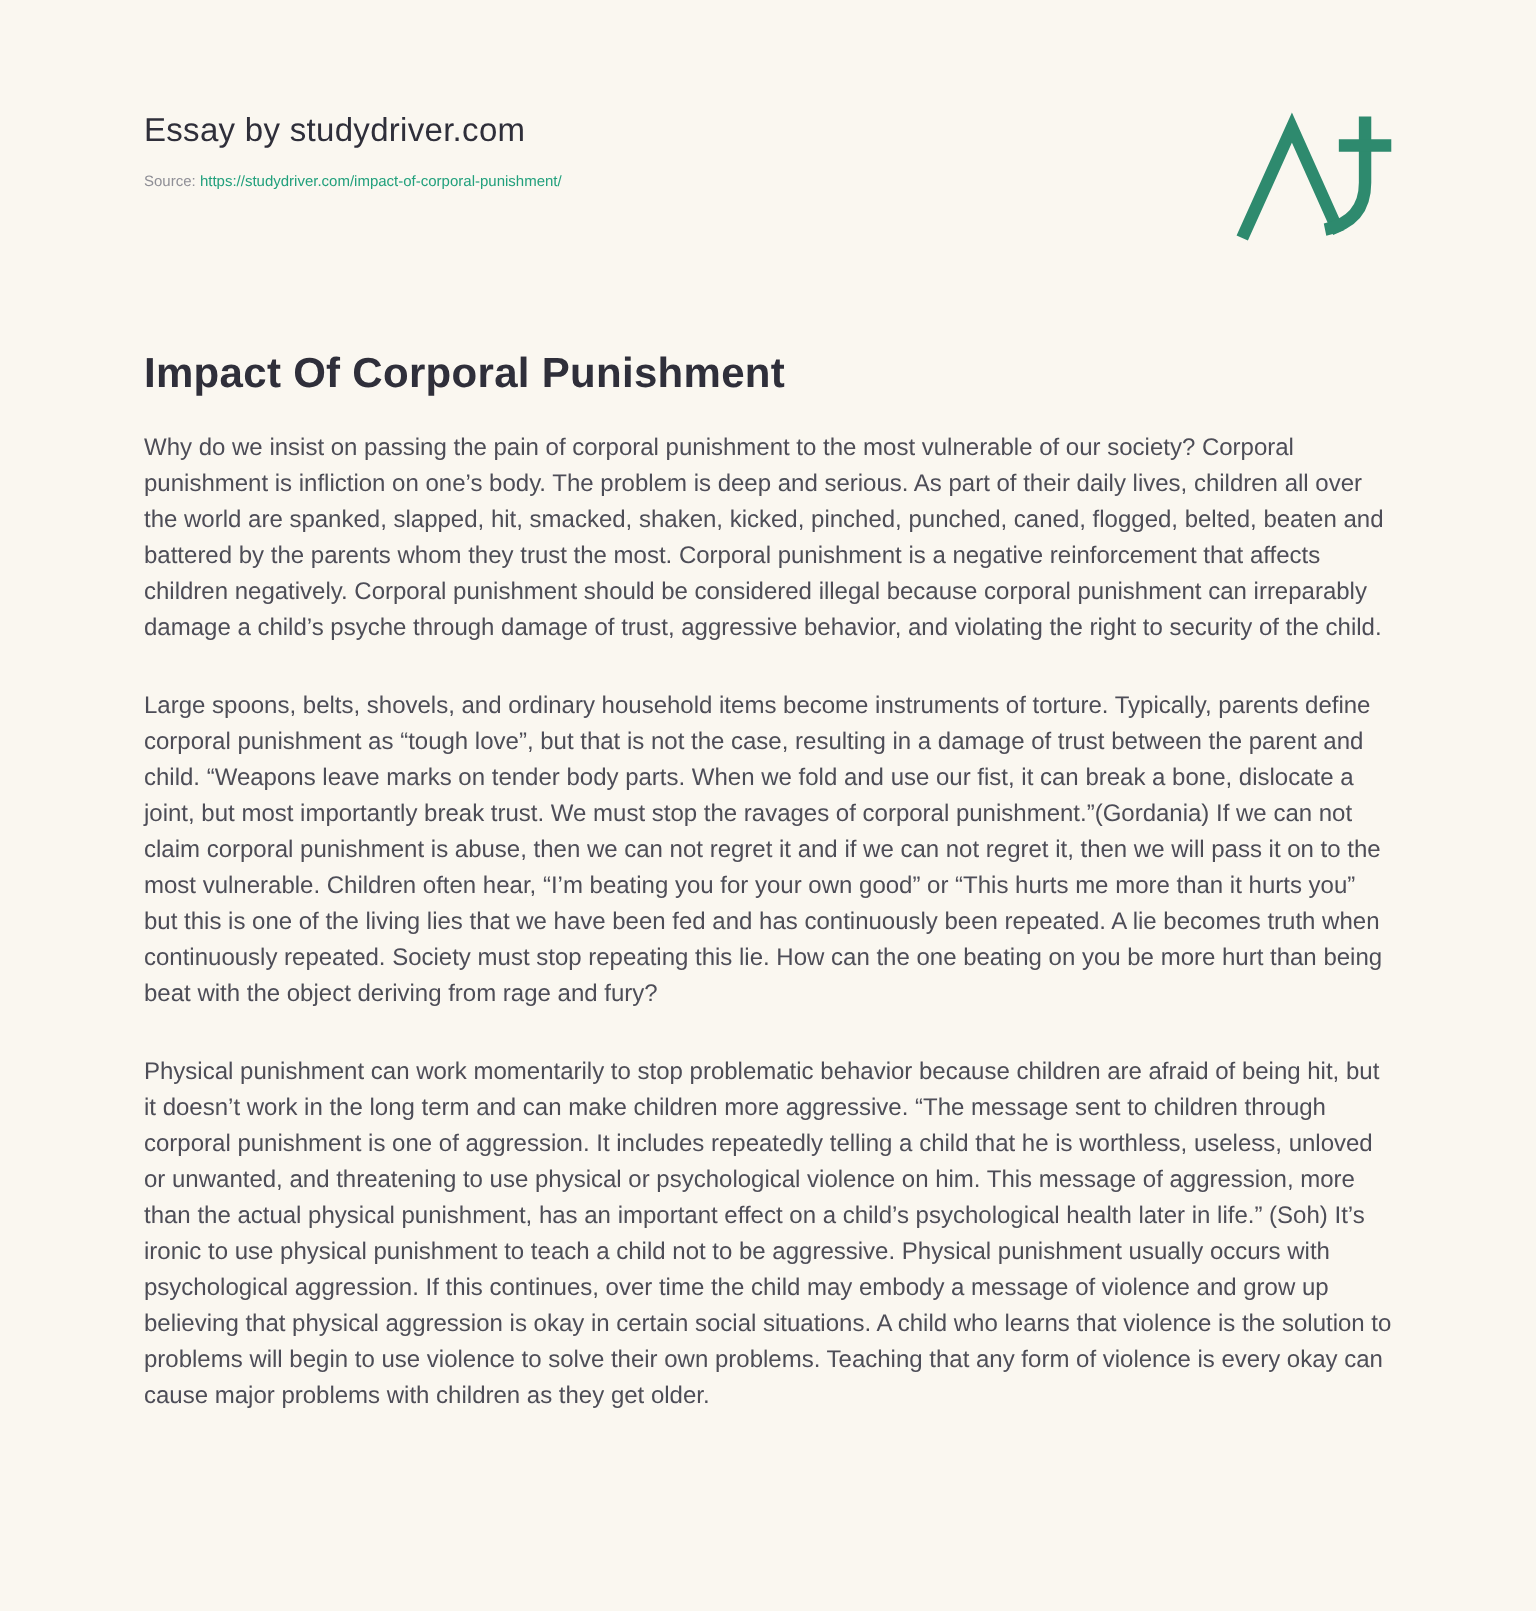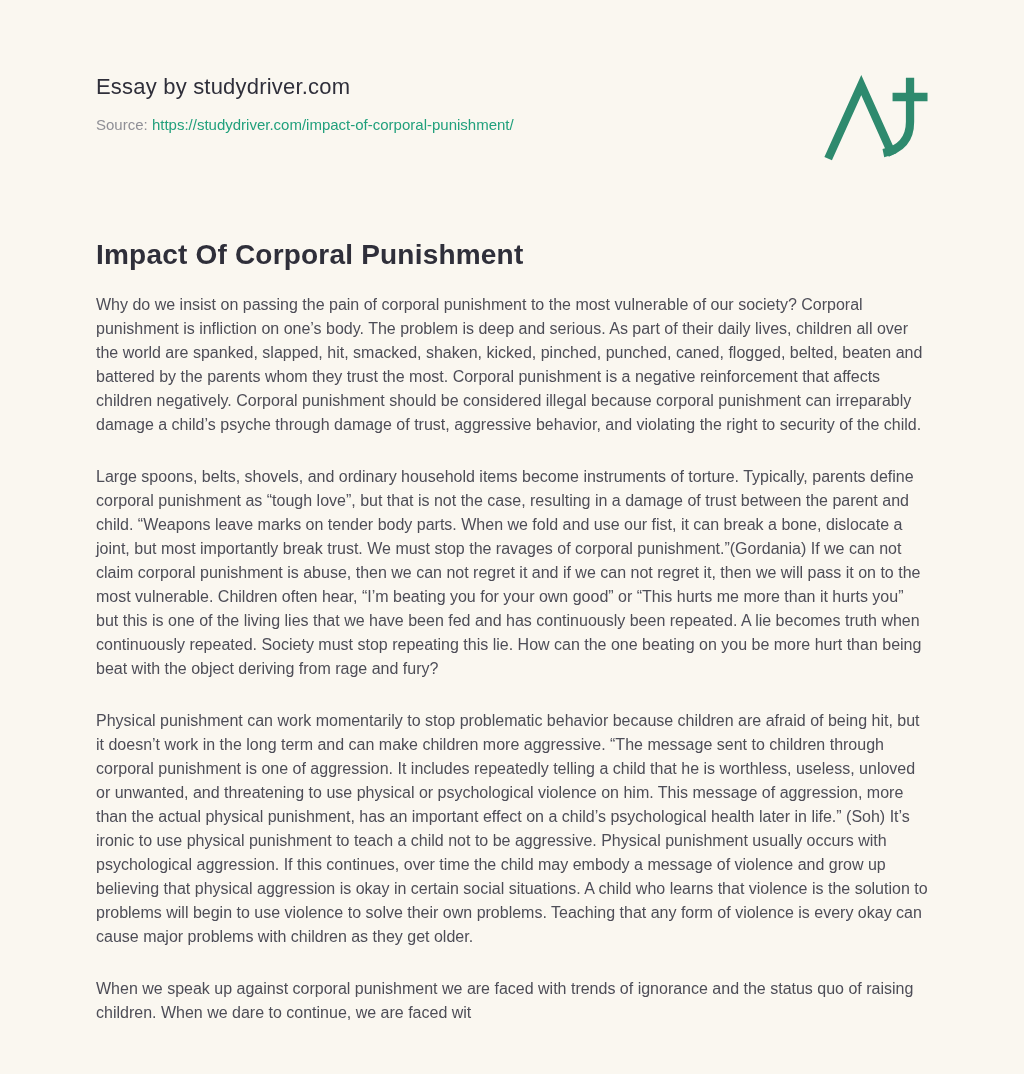--- a/index.html
+++ b/index.html
@@ -29,21 +29,21 @@
     position: relative;
   }
   .essay-by {
     font-size: 22px;
     font-weight: normal;
     color: var(--heading-dark);
     letter-spacing: 0.2px;
   }
   .source-line {
     margin-top: 16px;
-    font-size: 15px;
+    font-size: 10px;
     color: var(--muted-gray);
   }
   .source-label {
     color: var(--muted-gray);
   }
   .source-url {
     color: var(--accent-teal);
     text-decoration: none;
     cursor: pointer;
   }
@@ -97,18 +97,17 @@
       </div>
     </header>
 
     <main>
       <h1 class="title">Impact Of Corporal Punishment</h1>
 
       <div class="body-copy">
         <p class="para">Why do we insist on passing the pain of corporal punishment to the most vulnerable of our society? Corporal punishment is infliction on one’s body. The problem is deep and serious. As part of their daily lives, children all over the world are spanked, slapped, hit, smacked, shaken, kicked, pinched, punched, caned, flogged, belted, beaten and battered by the parents whom they trust the most. Corporal punishment is a negative reinforcement that affects children negatively. Corporal punishment should be considered illegal because corporal punishment can irreparably damage a child’s psyche through damage of trust, aggressive behavior, and violating the right to security of the child.</p>
         <p class="para">Large spoons, belts, shovels, and ordinary household items become instruments of torture. Typically, parents define corporal punishment as “tough love”, but that is not the case, resulting in a damage of trust between the parent and child. “Weapons leave marks on tender body parts. When we fold and use our fist, it can break a bone, dislocate a joint, but most importantly break trust. We must stop the ravages of corporal punishment.”(Gordania)  If we can not claim corporal punishment is abuse, then we can not regret it and if we can not regret it, then we will pass it on to the most vulnerable.  Children often hear, “I’m beating you for your own good” or “This hurts me more than it hurts you” but this is one of the living lies that we have been fed and has continuously been repeated. A lie becomes truth when continuously repeated. Society must stop repeating this lie. How can the one beating on you be more hurt than being beat with the object deriving from rage and fury?</p>
         <p class="para">Physical punishment can work momentarily to stop problematic behavior because children are afraid of being hit, but it doesn’t work in the long term and can make children more aggressive. “The message sent to children through corporal punishment is one of aggression. It includes repeatedly telling a child that he is worthless, useless, unloved or unwanted, and threatening to use physical or psychological violence on him. This message of aggression, more than the actual physical punishment, has an important effect on a child’s psychological health later in life.” (Soh) It’s ironic to use physical punishment to teach a child not to be aggressive. Physical punishment usually occurs with psychological aggression. If this continues, over time the child may embody a message of violence and grow up believing that physical aggression is okay in certain social situations. A child who learns that violence is the solution to problems will begin to use violence to solve their own problems. Teaching that any form of violence is every okay can cause major problems with children as they get older.</p>
-        <p class="para">When we speak up against corporal punishment we are faced with trends of ignorance and the status quo of raising children.  When we dare to continue, we are faced wit</p>
       </div>
     </main>
 
   </div>
 </div>
 
 </body></html>

